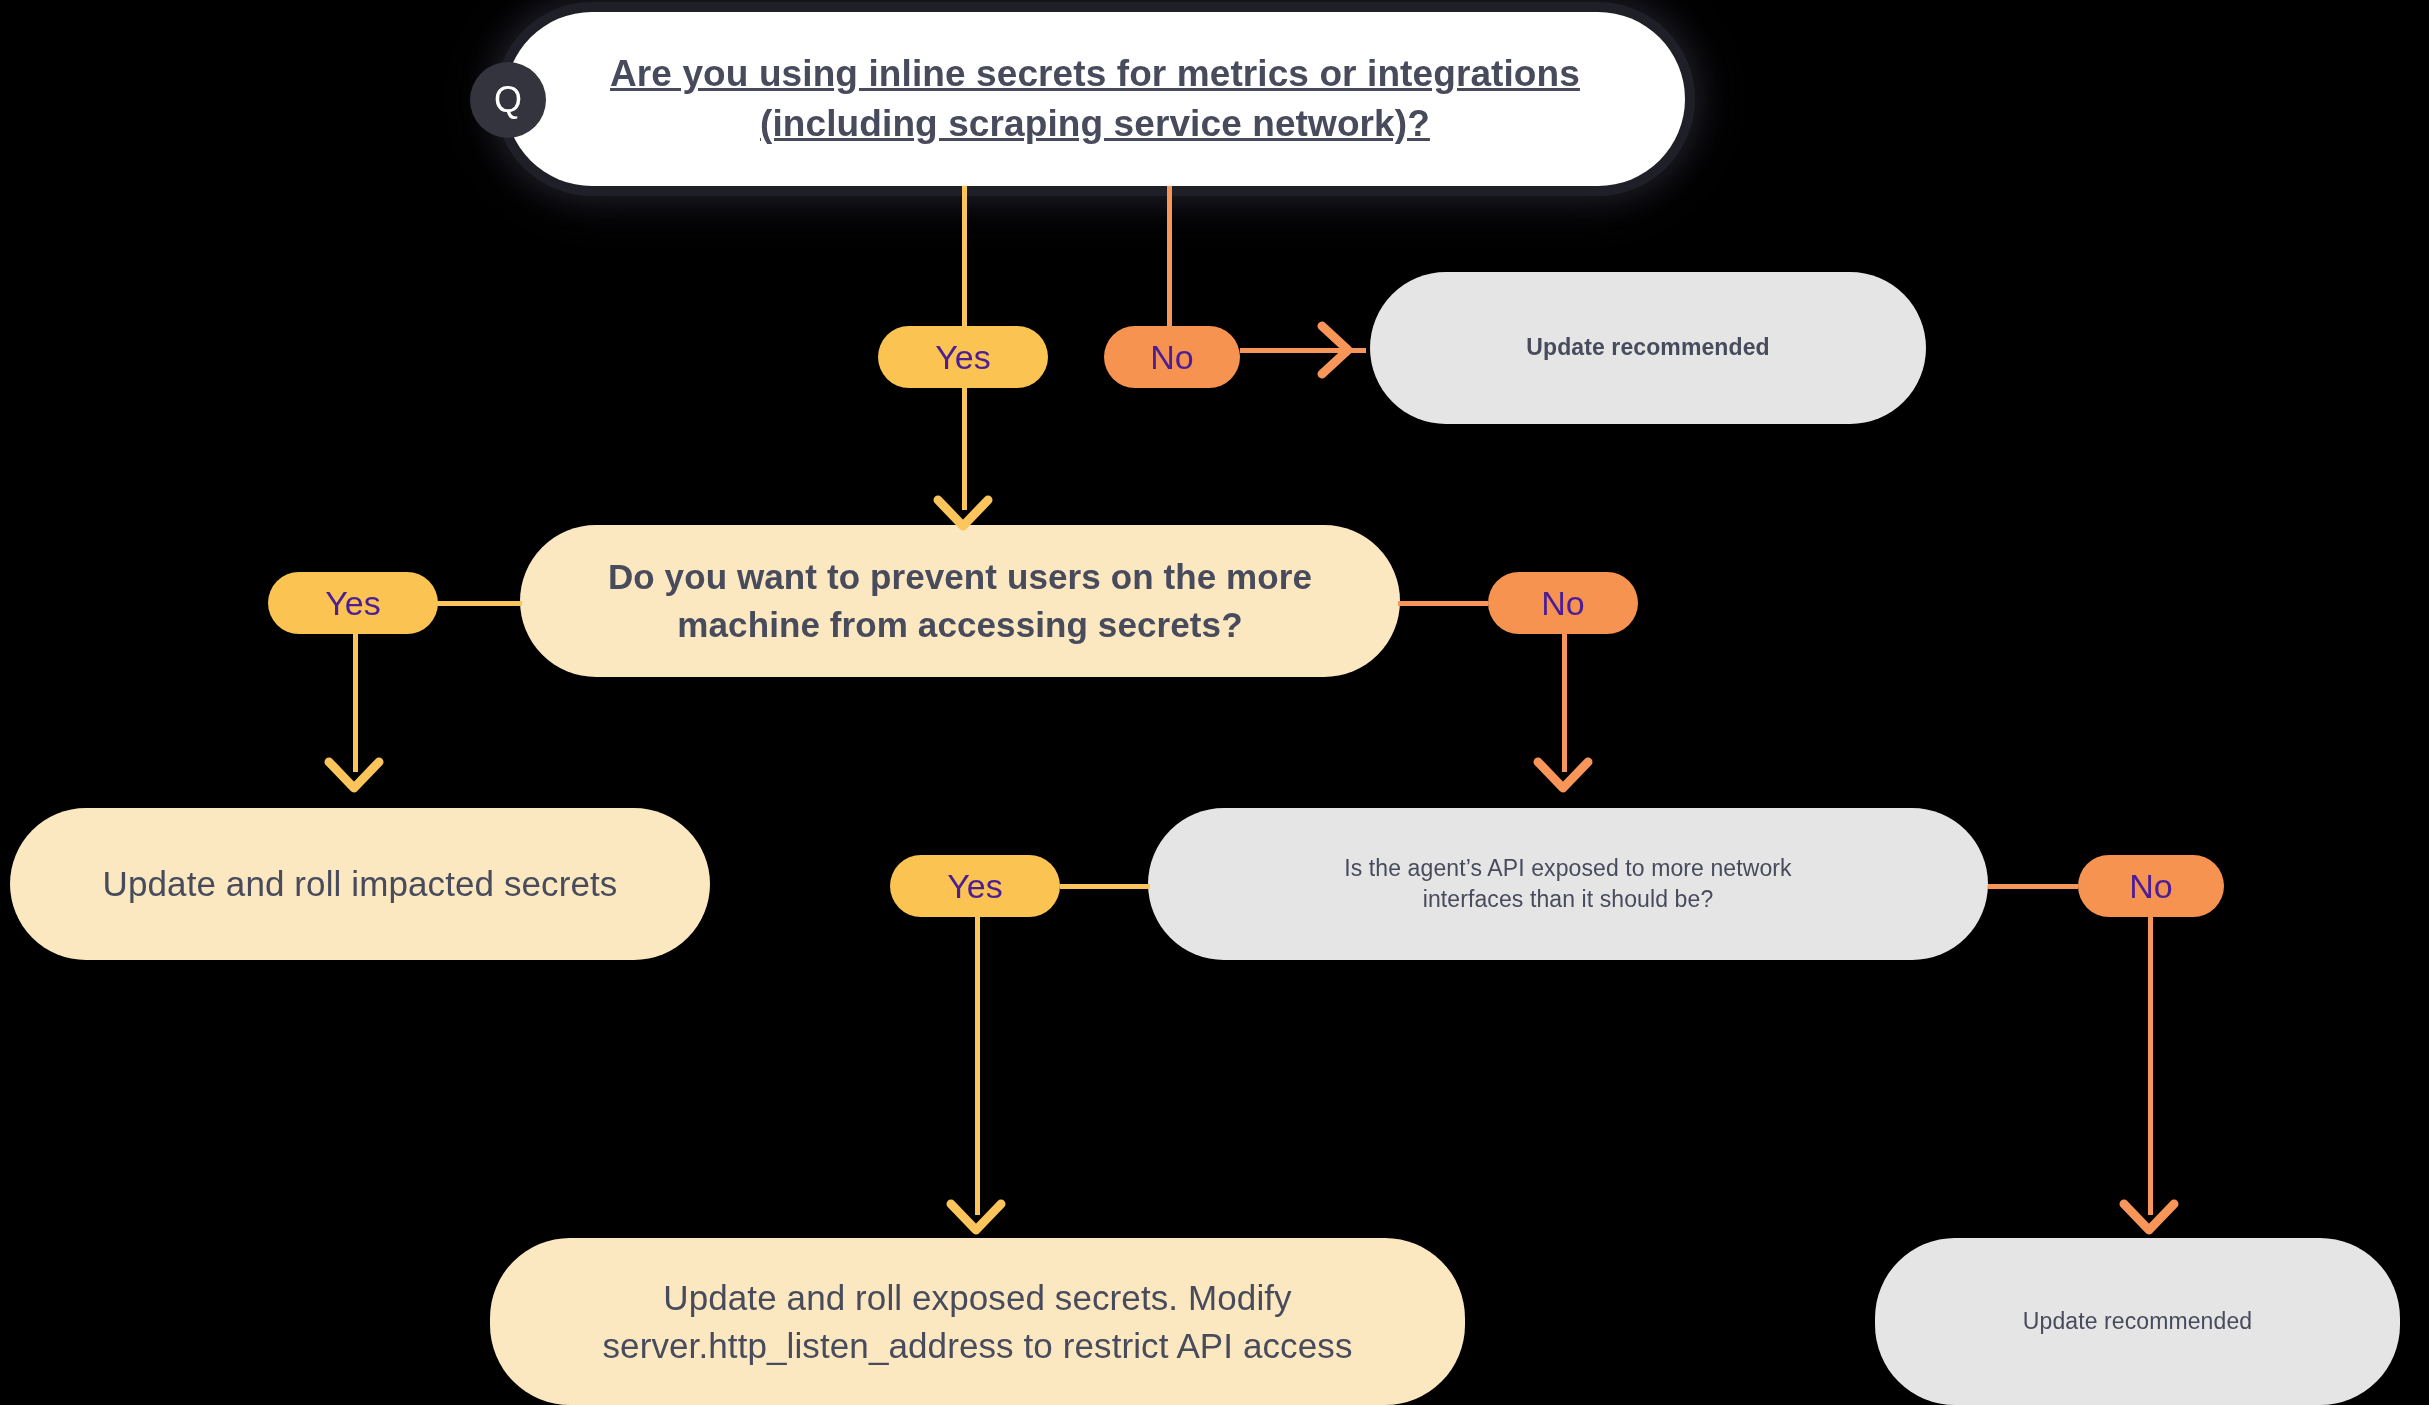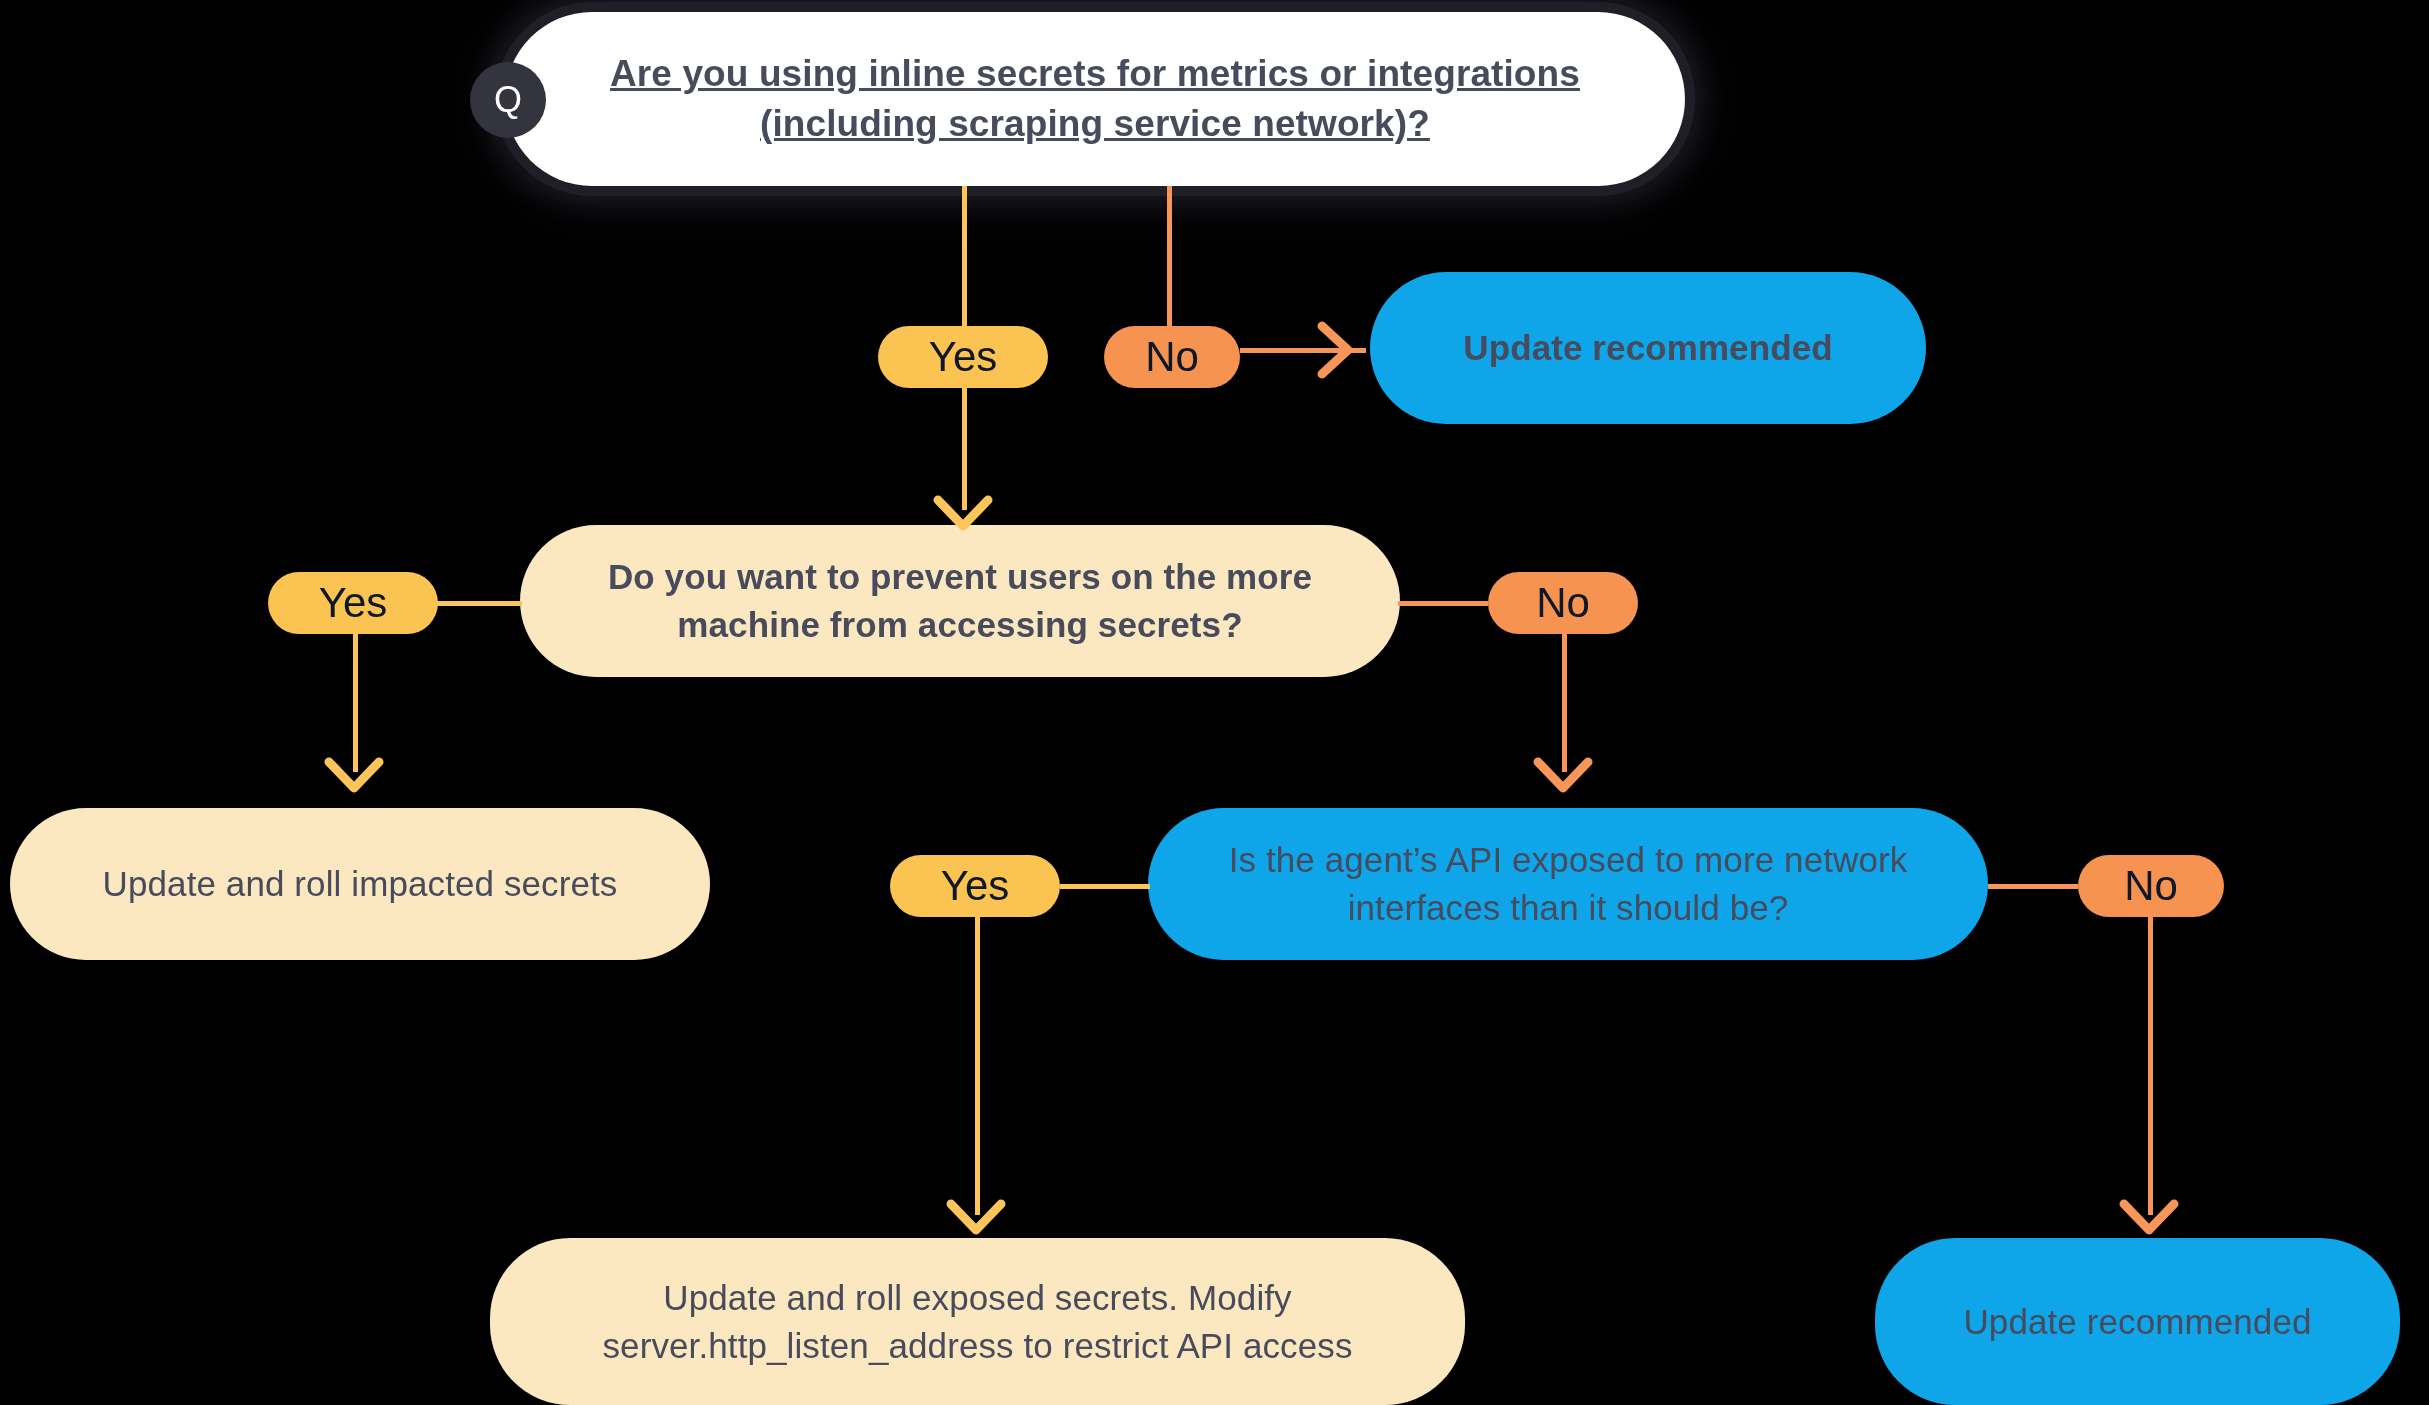--- a/index.html
+++ b/index.html
@@ -45,23 +45,23 @@
   
   .node-cream {
     background: #FBE7C0;
     border-radius: 80px;
     font-size: 35px;
     font-weight: 700;
   }
   .node-cream.soft { font-weight: 400; }
   
   .node-peach {
-    background: #0ea5e9;
+    background: #e5e5e5;
     border-radius: 80px;
-    font-size: 35px;
+    font-size: 23px;
     font-weight: 700;
   }
   .node-peach.soft { font-weight: 400; }
 
   
   .q-badge {
     position: absolute;
     width: 76px;
     height: 76px;
     border-radius: 50%;
@@ -77,23 +77,23 @@
 
   
   .pill {
     position: absolute;
     box-sizing: border-box;
     height: 62px;
     border-radius: 31px;
     display: flex;
     align-items: center;
     justify-content: center;
-    font-size: 42px;
+    font-size: 34px;
     font-weight: 400;
-    color: #0f172a;
+    color: #4c1d95;
     z-index: 5;
   }
   .pill-yes { background: #FBC css; }
   .pill-yes { background: #FAC352; }
   .pill-no  { background: #F79351; }
 
   
   .vline, .hline {
     position: absolute;
     z-index: 2;

